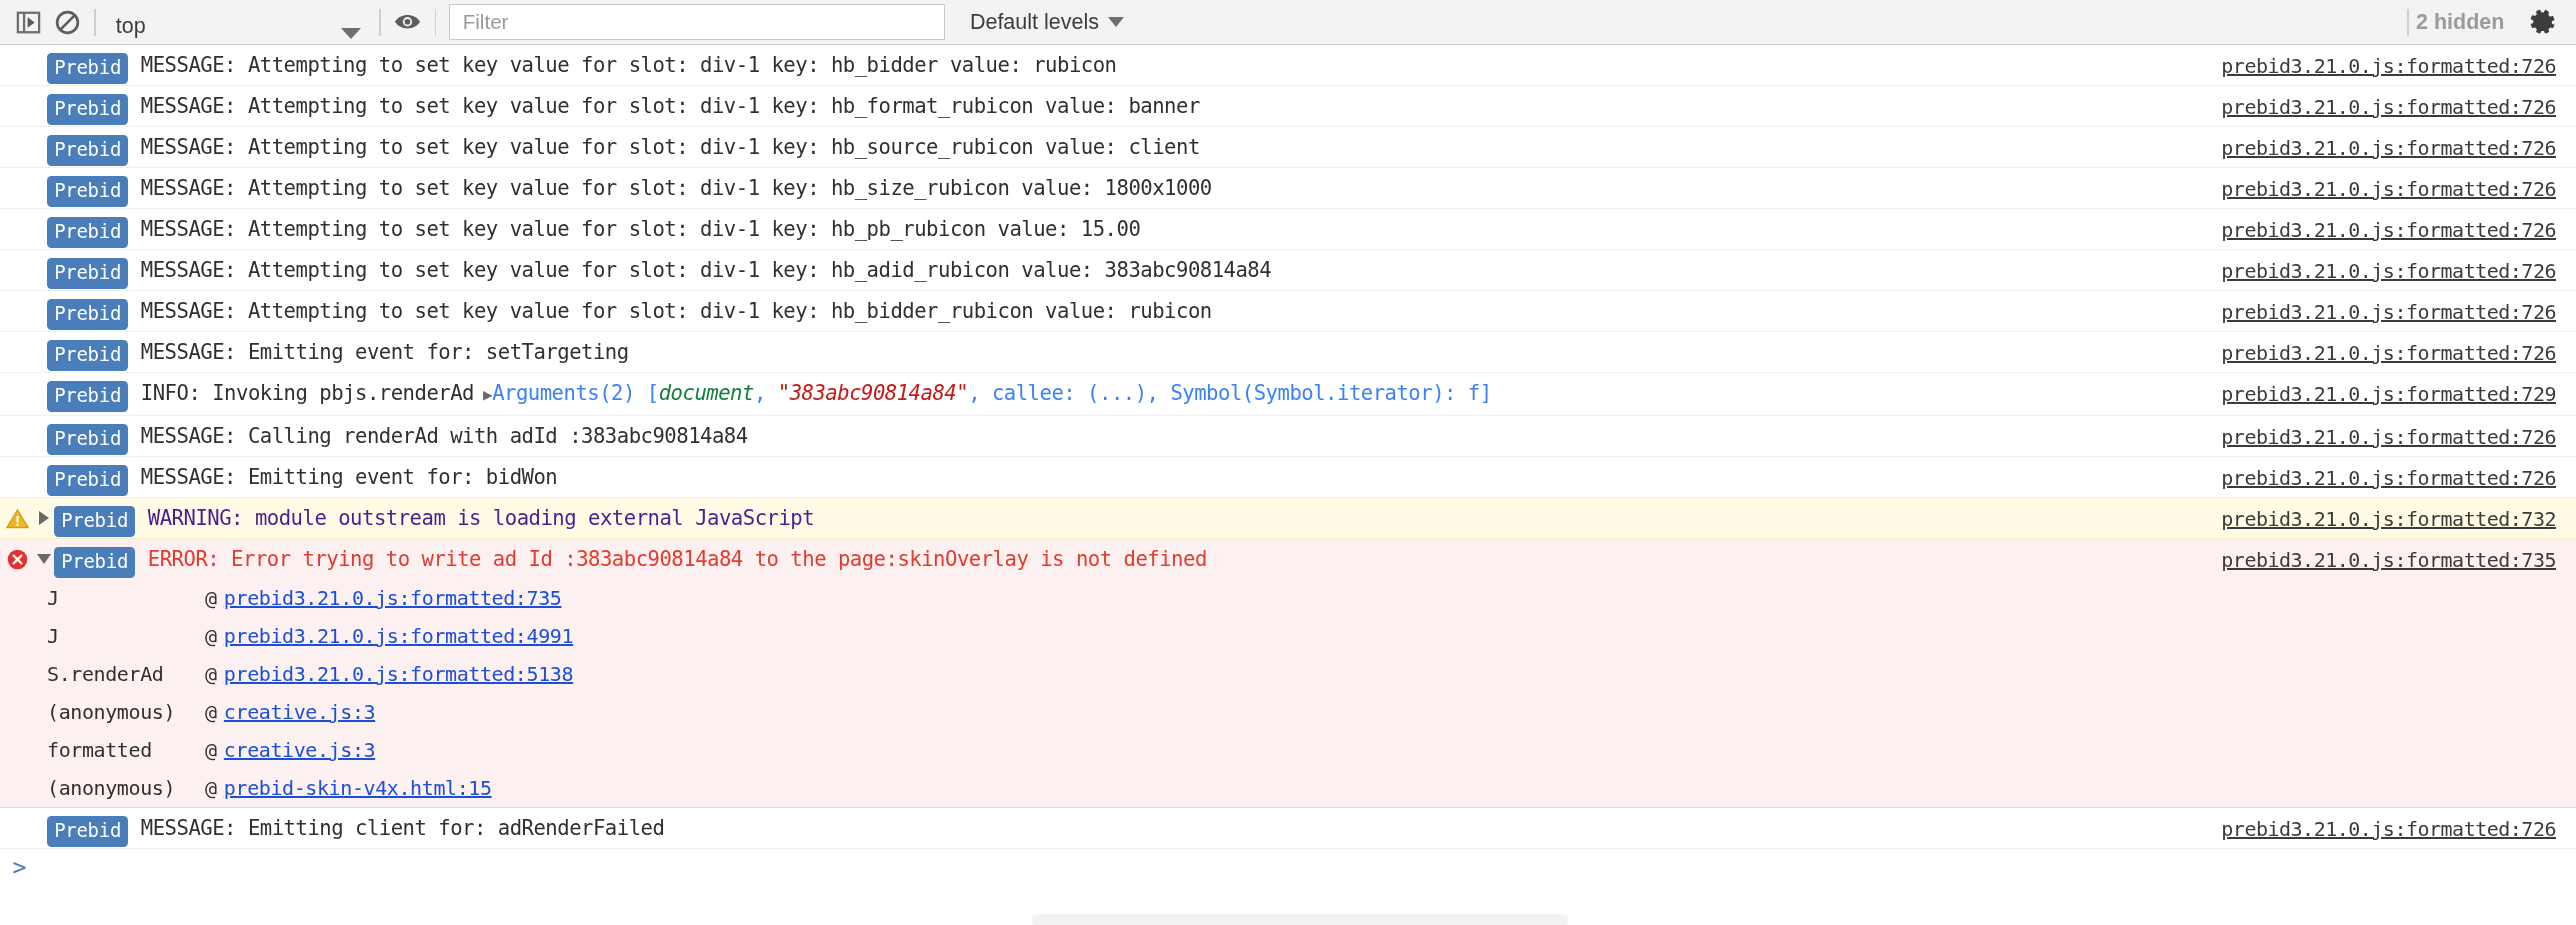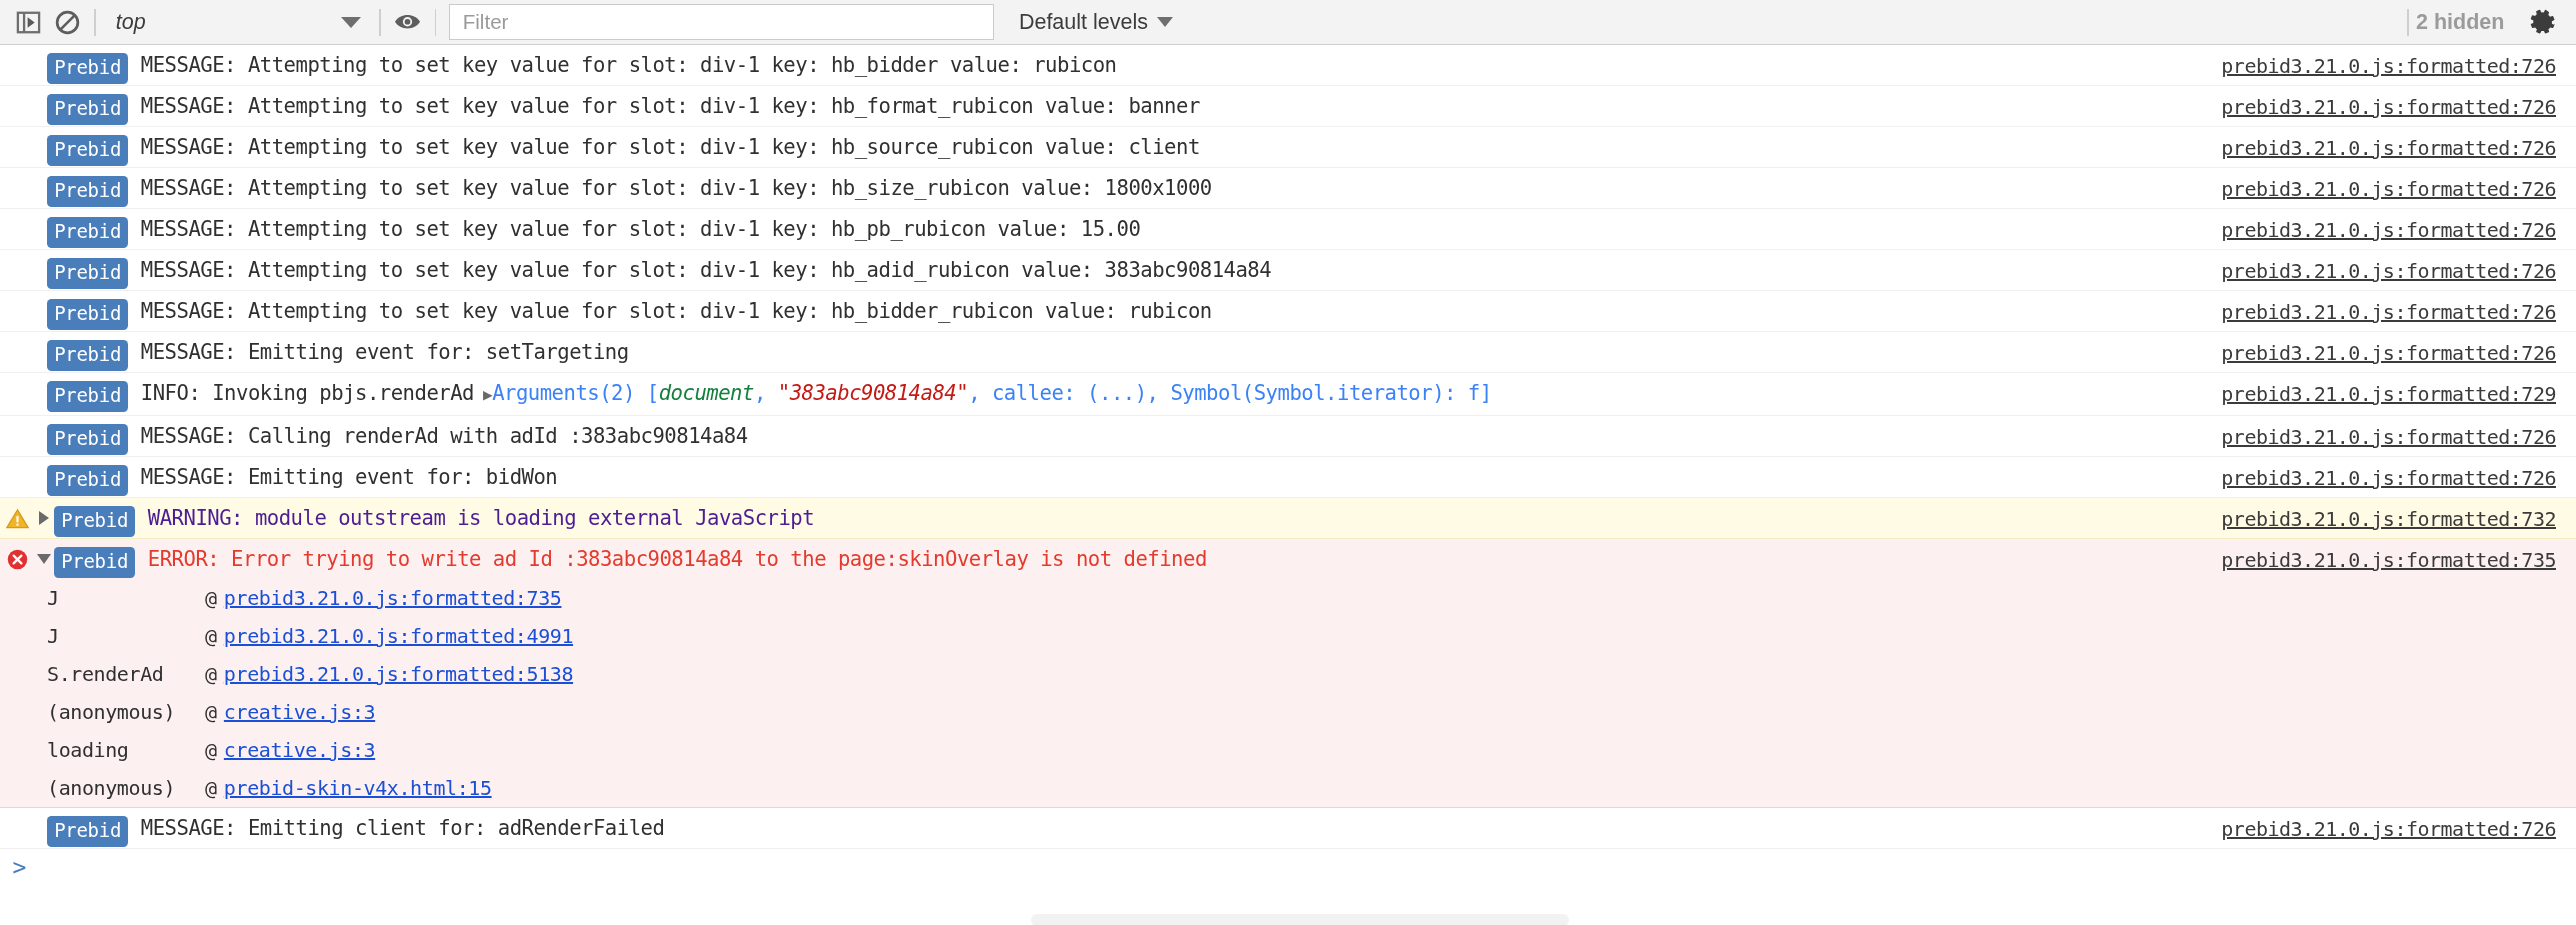--- a/index.html
+++ b/index.html
@@ -26,44 +26,43 @@
     display: flex; align-items: center; justify-content: center;
     flex: 0 0 auto;
   }
   .tb-sep {
     width: 1.8px; height: 27px;
     background: #cfcfcf;
     margin: 0 7.2px;
     flex: 0 0 auto;
   }
   .ctx-select {
-    display: flex; align-items: center;
+    display: flex; align-items: flex-end;
     width: 269px; height: 34px;
     padding: 0 10.8px 0 12.6px;
     flex: 0 0 auto;
     cursor: default;
-    font-style: italic;
   }
   .ctx-select .ctx-label {
     font-size: 21.5px;
     color: #3c3c3c;
     flex: 1 1 auto;
     white-space: nowrap;
     overflow: hidden;
   }
   .caret {
     width: 0; height: 0;
     border-left: 10px solid transparent;
     border-right: 10px solid transparent;
     border-top: 11.7px solid #6e6e6e;
     flex: 0 0 auto;
   }
   .filter-box {
     height: 36px;
-    width: 545px;
+    width: 496px;
     background: #ffffff;
     border: 0.9px solid #cacaca;
     display: flex; align-items: center;
     padding: 0 10.8px;
     margin-left: 5.4px;
     flex: 0 0 auto;
   }
   .filter-box input {
     border: none; outline: none;
     font-size: 20.6px;
@@ -429,21 +428,21 @@
       </div>
       <div class="row stack">
         <div class="stack-inner">
           <span class="stack-fn">(anonymous)</span>
           <span class="stack-at">@</span>
           <span class="stack-url">creative.js:3</span>
         </div>
       </div>
       <div class="row stack">
         <div class="stack-inner">
-          <span class="stack-fn">loading</span>
+          <span class="stack-fn">formatted</span>
           <span class="stack-at">@</span>
           <span class="stack-url">creative.js:3</span>
         </div>
       </div>
       <div class="row stack last-err">
         <div class="stack-inner">
           <span class="stack-fn">(anonymous)</span>
           <span class="stack-at">@</span>
           <span class="stack-url">prebid-skin-v4x.html:15</span>
         </div>

